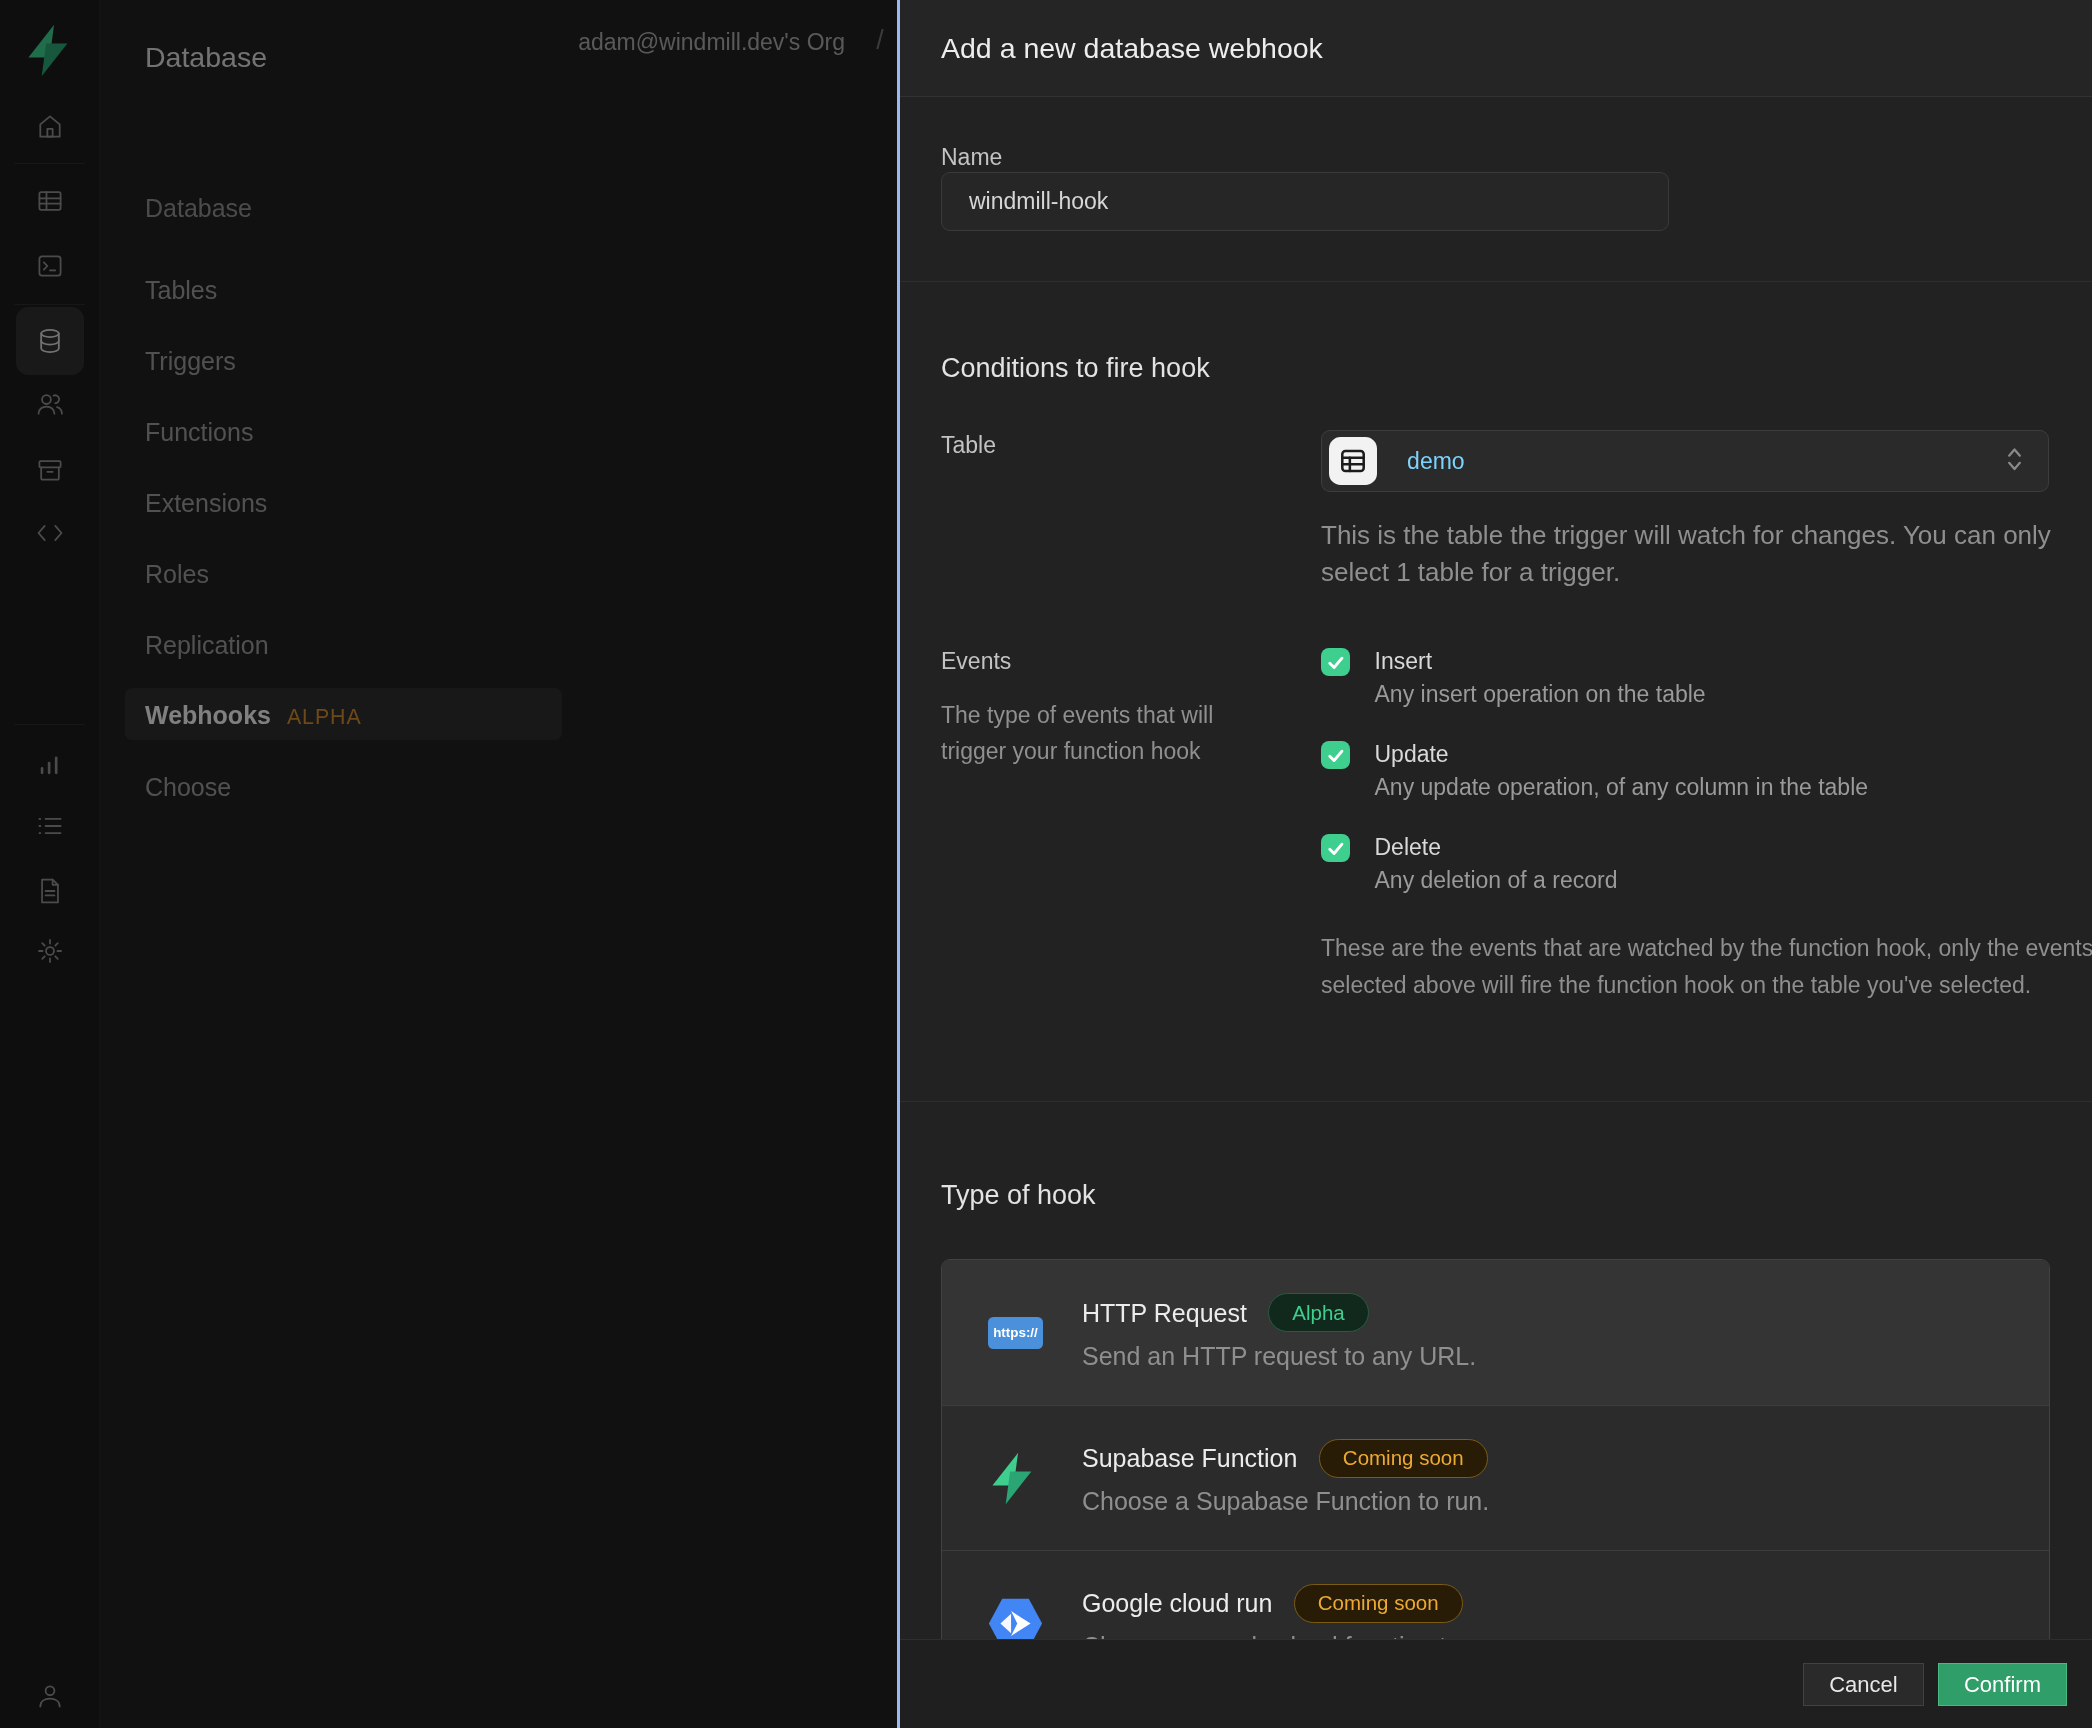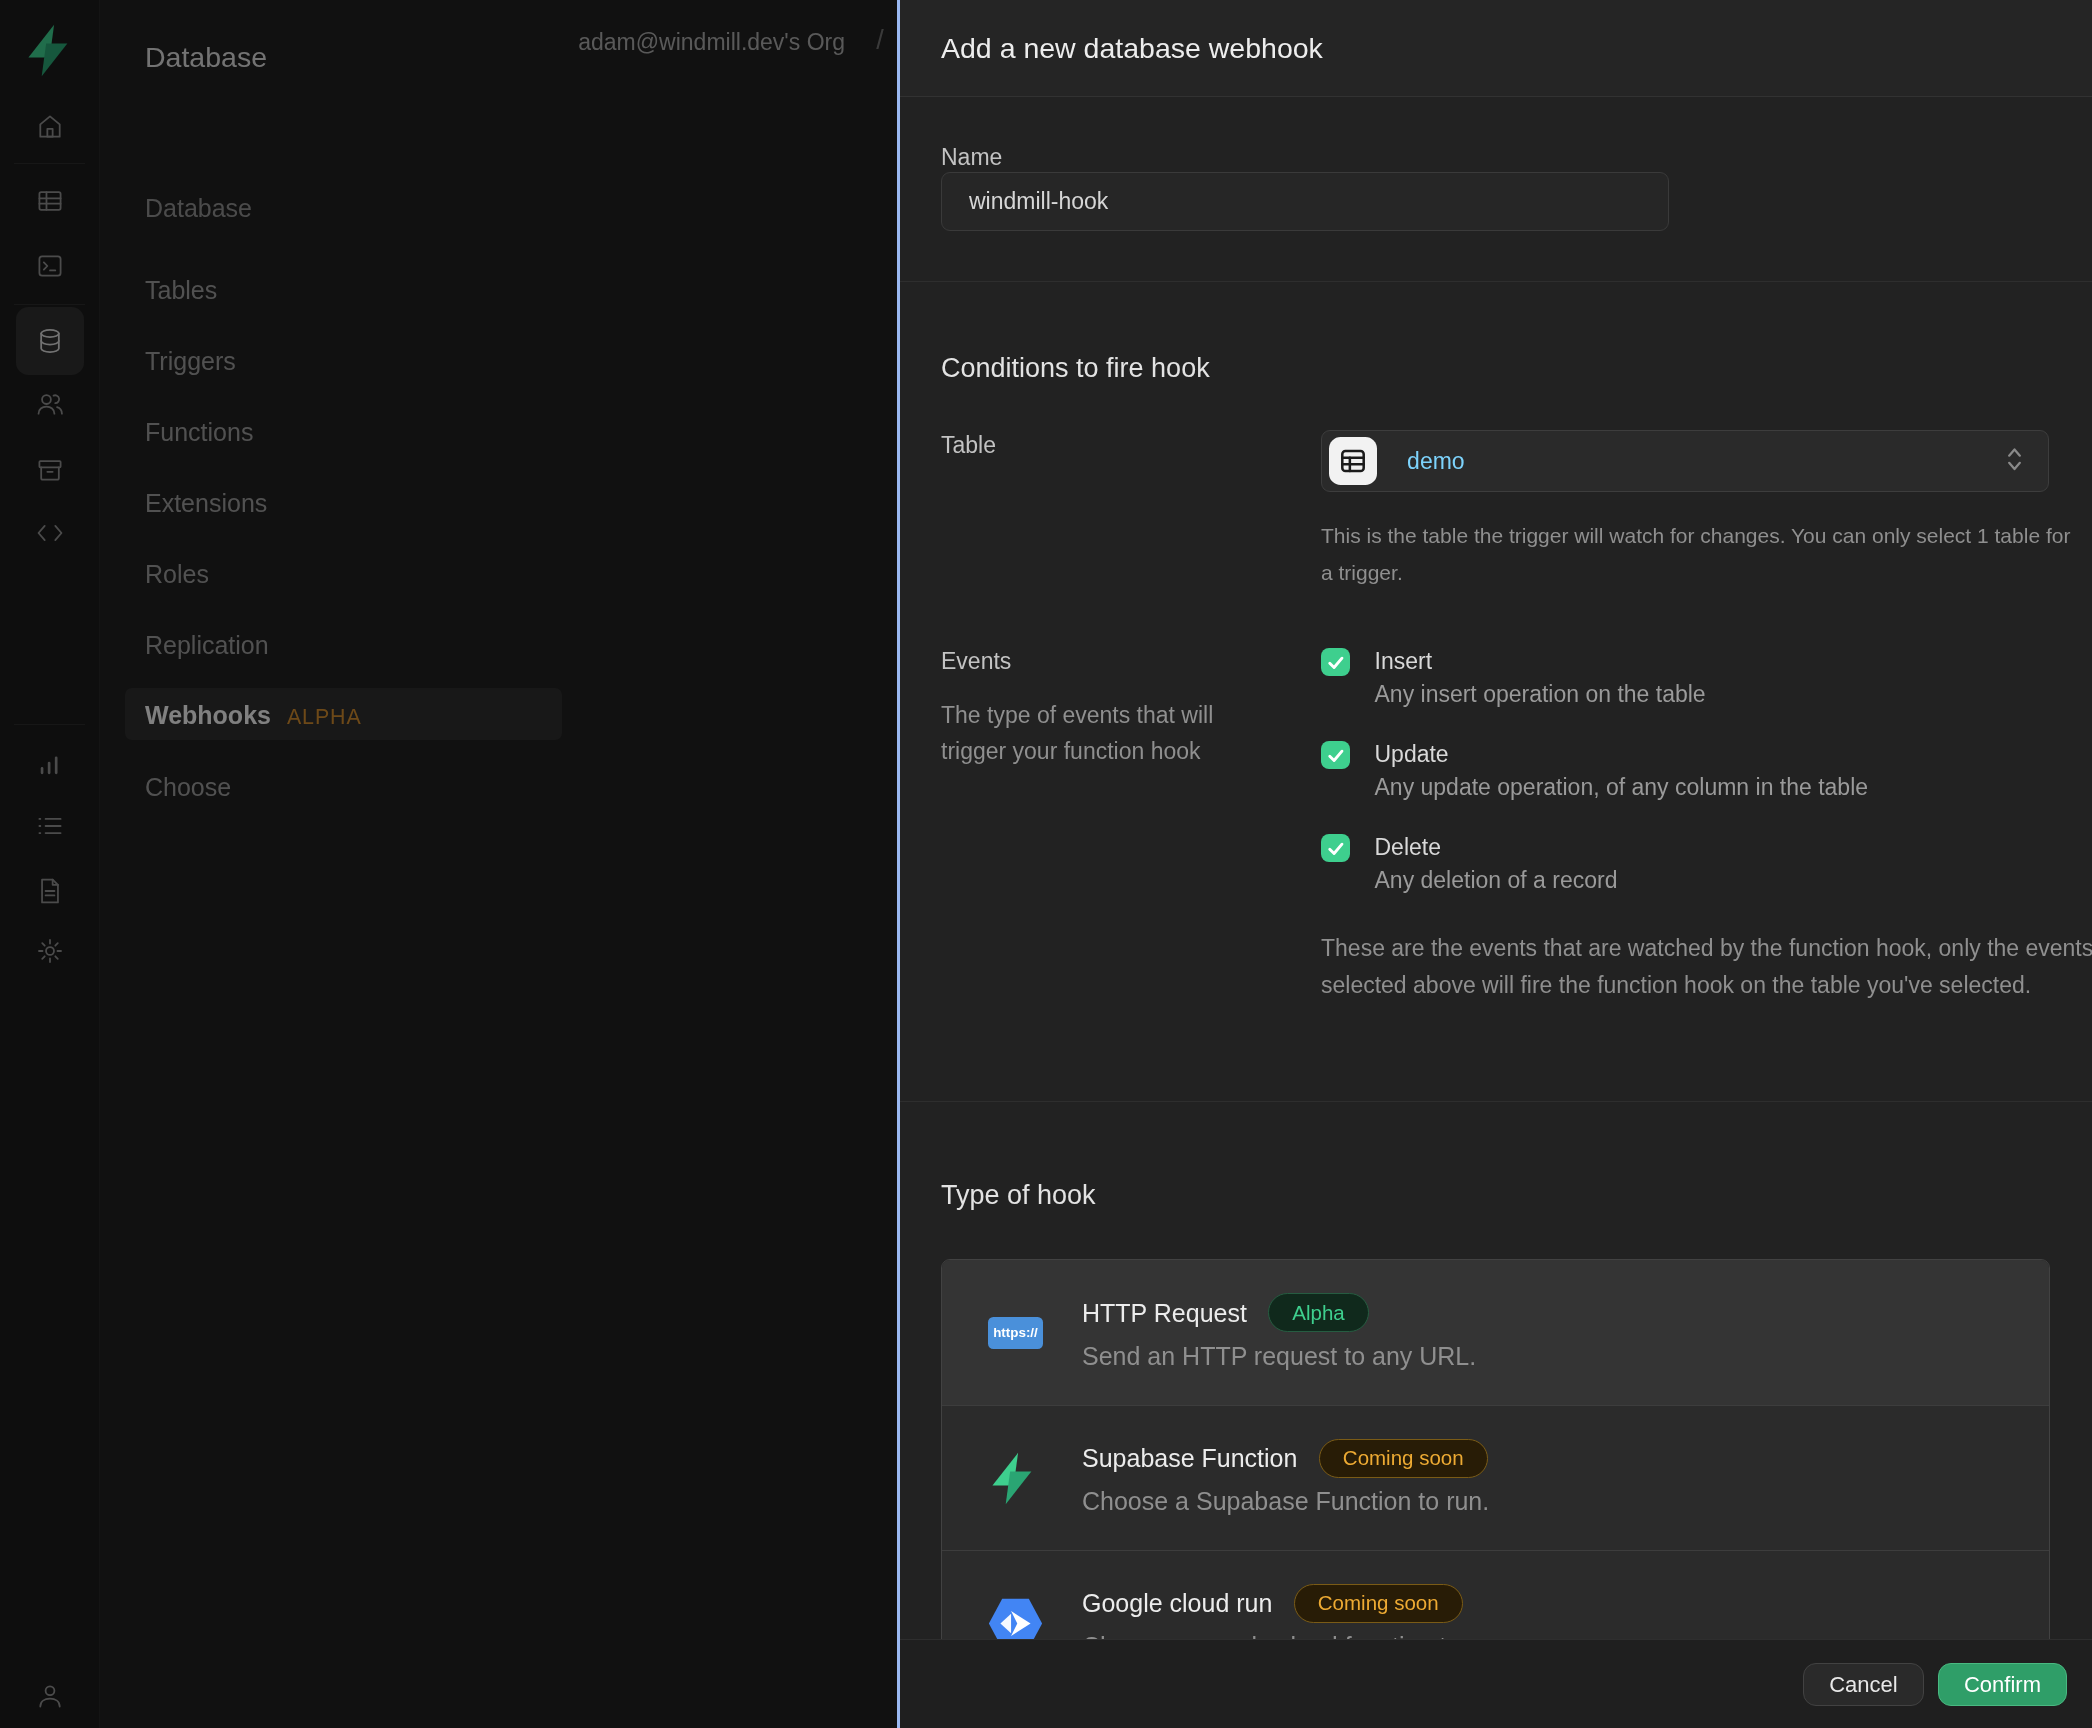--- a/index.html
+++ b/index.html
@@ -52,21 +52,21 @@
 
   .section-conditions { height:820px; padding:70px 41px 0 41px; border-bottom:0.9px solid #2e2e2e; }
   .section-h { font-size:27px; font-weight:normal; color:#e3e3e3; line-height:32px; }
   .row-table { display:flex; margin-top:46px; }
   .select-box { width:728px; height:62px; background:#2a2a2a; border:0.9px solid #3d3d3d;
     border-radius:9px; display:flex; align-items:center; padding:0 21.4px 0 7.1px; cursor:pointer; }
   .tbl-ic { width:48px; height:48px; background:#f2f2f2; border-radius:11.6px;
     display:flex; align-items:center; justify-content:center; flex:none; }
   .select-val { font-size:23px; color:#7dd3fc; margin-left:30px; flex:1; }
   .sorter svg { stroke:#8a8a8a; fill:none; stroke-width:2.5; stroke-linecap:round; stroke-linejoin:round; }
-  .help-text { width:766px; margin-top:25px; font-size:21px; line-height:37px; color:#8f8f8f; }
+  .help-text { width:766px; margin-top:25px; font-size:26px; line-height:37px; color:#8f8f8f; }
 
   .row-events { display:flex; margin-top:55px; }
   .events-desc { width:330px; margin-top:21.4px; font-size:23px; line-height:36px; color:#8f8f8f; }
   .evt-opt { display:flex; margin-bottom:27px; }
   .cbox { width:28.5px; height:28.5px; border-radius:8px; background:#3ecf8e; flex:none;
     margin:1.8px 25px 0 0; display:flex; align-items:center; justify-content:center; cursor:pointer; }
   .evt-name { font-size:23px; color:#d9d9d9; line-height:30px; }
   .evt-sub { font-size:23px; color:#9a9a9a; line-height:36px; }
   .events-note { width:784px; margin-top:32px; font-size:23px; line-height:37px; color:#8f8f8f; }
 
@@ -84,21 +84,21 @@
     padding:0 23px; font-size:20.5px; }
   .pill.green { color:#3ecf8e; background:#10291c; border:0.9px solid #265c41; }
   .pill.amber { color:#edaa33; background:#281c06; border:0.9px solid #7a5b16; }
   .card-desc { font-size:25px; color:#8f8f8f; line-height:32px; margin-top:7.1px; }
   .https-ic { width:55px; height:32px; background:#4a90da; border-radius:5.3px; color:#ffffff;
     font-size:13.4px; font-weight:bold; display:flex; align-items:center; justify-content:center; }
 
   .panel-footer { position:absolute; left:0; right:0; bottom:0; height:90px;
     background:#1f1f1f; border-top:0.9px solid #2e2e2e; display:flex; align-items:center;
     justify-content:flex-end; gap:14.3px; padding-right:25px; z-index:20; }
-  .btn { height:43px; border-radius:13px; font-size:22px; padding:0 25px; cursor:pointer;
+  .btn { height:43px; border-radius:0; font-size:22px; padding:0 25px; cursor:pointer;
     font-family:"Liberation Sans",sans-serif; }
   .btn-cancel { background:#2a2a2a; border:0.9px solid #424242; color:#e8e8e8; }
   .btn-confirm { background:#2f9e68; border:0.9px solid #49b981; color:#ffffff; }
 </style>
 </head>
 <body>
 
 <nav class="rail">
   <span class="logo">
     <svg width="46" height="55" viewBox="0 0 52 62">

